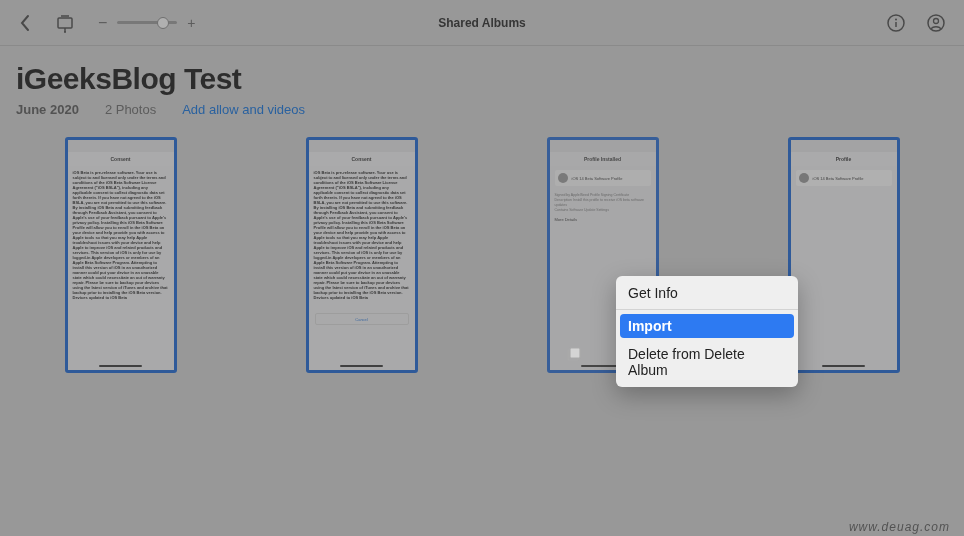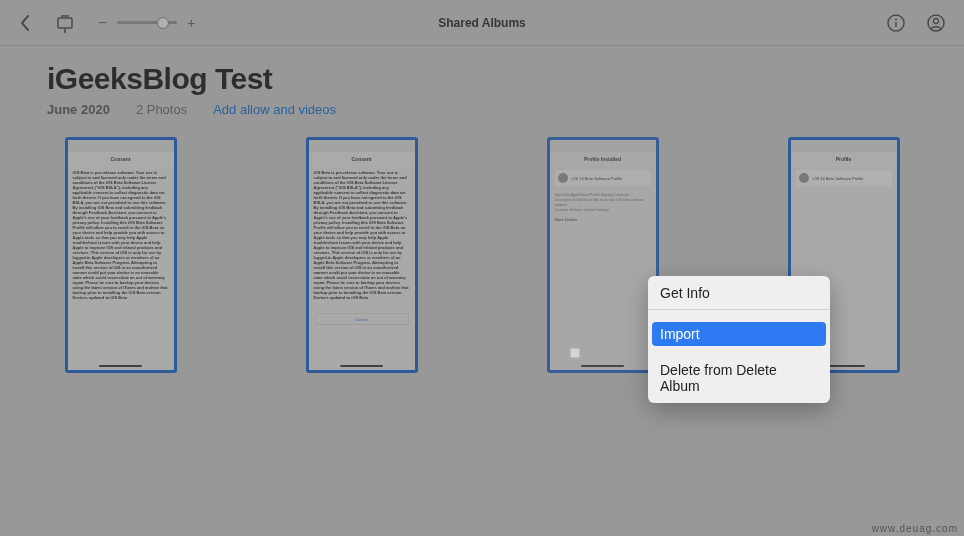--- a/index.html
+++ b/index.html
@@ -64,22 +64,21 @@
       position: absolute;
       right: 8px; top: 50%;
       width: 12px; height: 12px;
       background: #fff;
       border: 1px solid #888;
       border-radius: 50%;
       transform: translateY(-50%);
     }
     
     .header {
-      padding: 16px 8px 6px 22px;
-      margin-left: 25px;
+      padding: 16px 8px 6px 16px;
     }
     .album-title {
       font-size: 30px;
       font-weight: 800;
       color: #111;
       letter-spacing: -0.5px;
     }
     .subhead {
       margin-top: 6px;
       font-size: 13px;
@@ -173,21 +172,21 @@
       width: 40%;
       height: 2px;
       background: #333;
       border-radius: 2px;
     }
     
     .thumb.dim3 { opacity: 0.92; }
     
     .context-menu {
       position: absolute;
-      left: 648px;
+      left: 616px;
       top: 276px;
       width: 182px;
       background: #efefef;
       border-radius: 6px;
       box-shadow: 0 8px 24px rgba(0,0,0,0.28);
       padding: 5px 0;
       z-index: 10;
       font-size: 14px;
     }
     .context-menu .item {
@@ -196,43 +195,45 @@
       color: #222;
     }
     .context-menu .sep {
       height: 1px;
       background: #d3d3d3;
       margin: 4px 0;
     }
     .context-menu .item.selected {
       background: #2d7af2;
       color: #fff;
-      margin: 12px 4px;
+      margin: 4px 4px;
       border-radius: 4px;
       padding: 4px 8px;
+      font-weight: bold;
     }
     
     .share-indicator {
       position: absolute;
       left: 566px;
       top: 346px;
       width: 16px;
       height: 16px;
       z-index: 6;
       color: #9aa;
     }
     
     .watermark {
       position: absolute;
       bottom: 2px;
-      right: 6px;
-      font-size: 10px;
+      right: 14px;
+      font-size: 12px;
       letter-spacing: 1px;
       color: #555;
       z-index: 2;
+      font-style: italic;
     }
   </style>
 </head>
 <body>
 
 <div class="toolbar">
   <div class="left">
     <span class="icon-btn">
       <svg width="14" height="20" viewBox="0 0 14 20">
           <path d="M10 3 L4 10 L10 17" stroke="currentColor" stroke-width="2" fill="none" stroke-linecap="round"></path>

